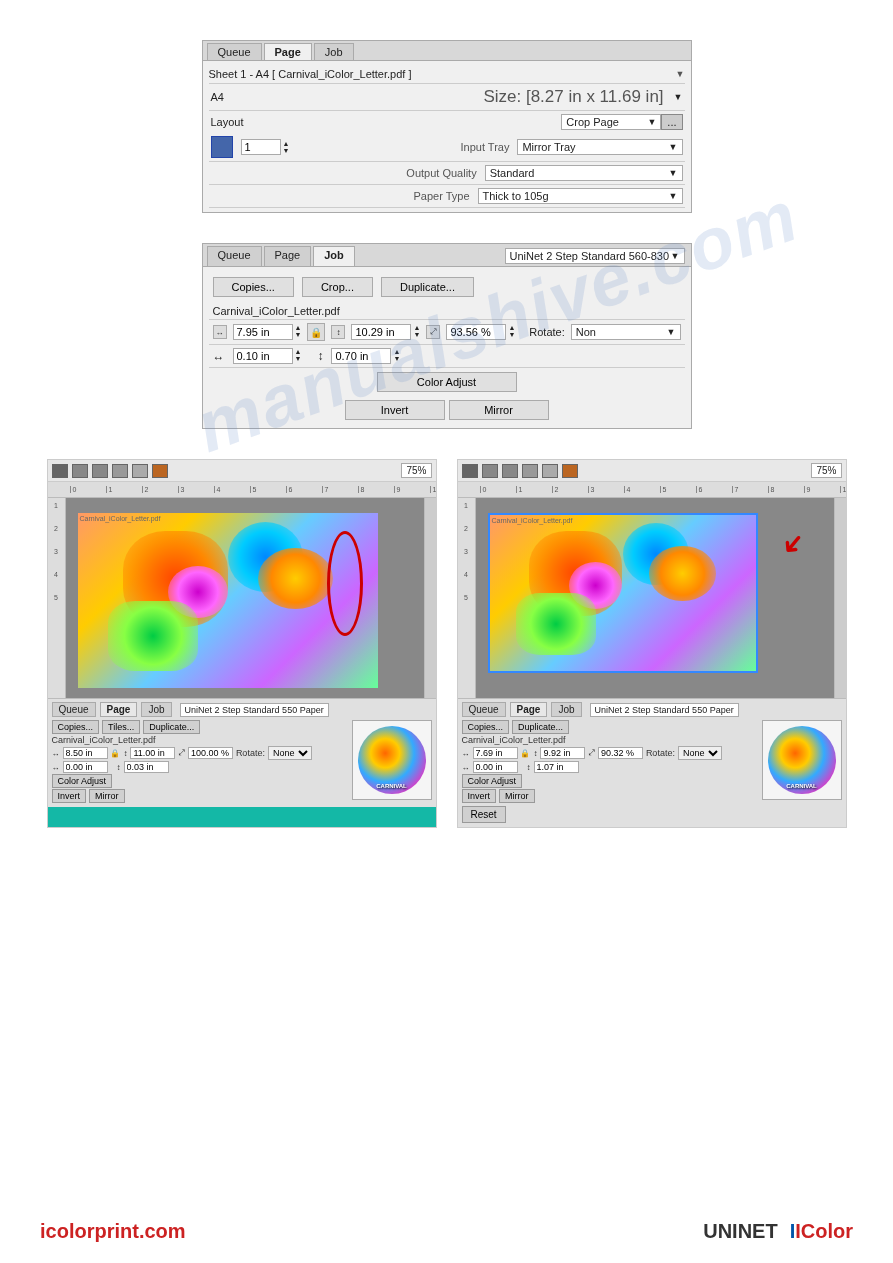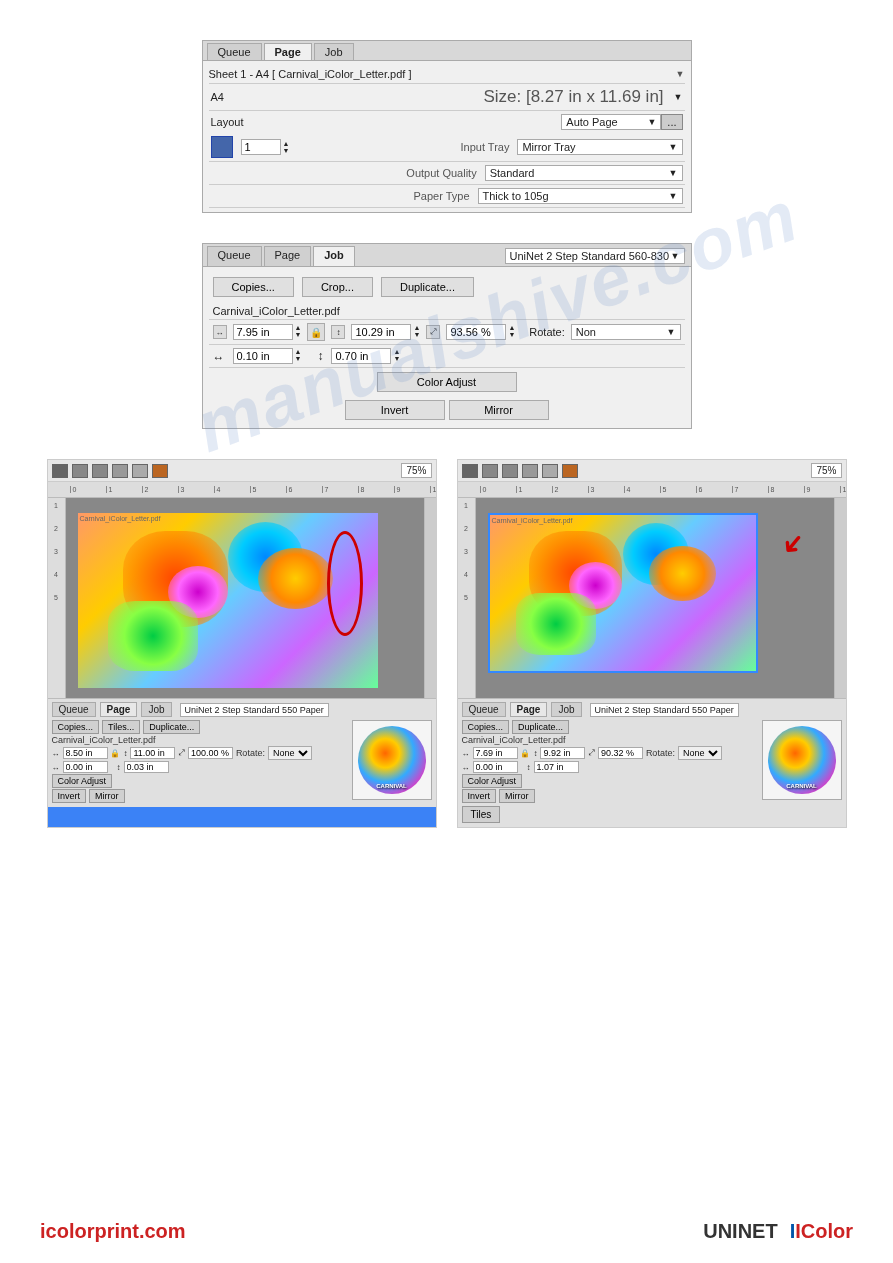--- a/index.html
+++ b/index.html
@@ -226,21 +226,21 @@
     .screenshots-area {
       display: flex;
       justify-content: center;
       gap: 20px;
       padding: 30px 20px 20px 20px;
     }
 
     .screenshot-box {
       width: 390px;
       border: 1px solid #ccc;
-      background: #3b82f6;
+      background: #14b8a6;
     }
 
     .ss-toolbar {
       background: #e8e8e8;
       border-bottom: 1px solid #ccc;
       display: flex;
       align-items: center;
       padding: 3px 4px;
       gap: 4px;
     }
@@ -428,21 +428,21 @@
         <span style="min-width:30px;">A4</span>
         <span style="flex:1"></span>
         <span style="color:#555; font-size:17px;">Size: [8.27 in x 11.69 in]</span>
         <span style="font-size:9px;">▼</span>
       </div>
 
       <div class="layout-row">
         <span class="layout-label">Layout</span>
         <span style="flex:1"></span>
         <span class="layout-auto">
-          <span>Auto Page</span>
+          <span>Crop Page</span>
           <span style="font-size:9px;">▼</span>
         </span>
         <span class="ellipsis-btn">...</span>
       </div>
 
       <div style="display:flex; align-items:center; padding:3px 2px; border-bottom:1px solid #ccc; gap:8px;">
         <div style="width:22px; height:22px; background:#4466aa; display:inline-block; border:1px solid #2244aa;"></div>
         <div class="spinner">
           <input class="spin-input" value="1" style="">
           <div class="spin-arrows">
@@ -767,21 +767,21 @@
             <input class="ss-input-sm" value="1.07 in" style="">
           </div>
           <div class="ss-row">
             <button class="ss-btn-sm">Color Adjust</button>
           </div>
           <div class="ss-row">
             <button class="ss-btn-sm">Invert</button>
             <button class="ss-btn-sm">Mirror</button>
           </div>
           <div class="ss-row">
-            <button class="print-btn">Tiles</button>
+            <button class="print-btn">Reset</button>
           </div>
         </div>
         <div class="ss-bottom-right">
           <div style="width:68px; height:68px; background:radial-gradient(circle at 40% 40%, #ff6600 0%, #ffcc00 25%, #33aaff 50%, #cc44cc 75%, #44cc66 100%); border-radius:50%; overflow:hidden; position:relative;">
             <div style="position:absolute; bottom:5px; left:0; right:0; text-align:center; color:white; font-size:6px; font-weight:bold; text-shadow:1px 1px 2px black;">CARNIVAL</div>
           </div>
         </div>
       </div>
     </div>
   </div>

